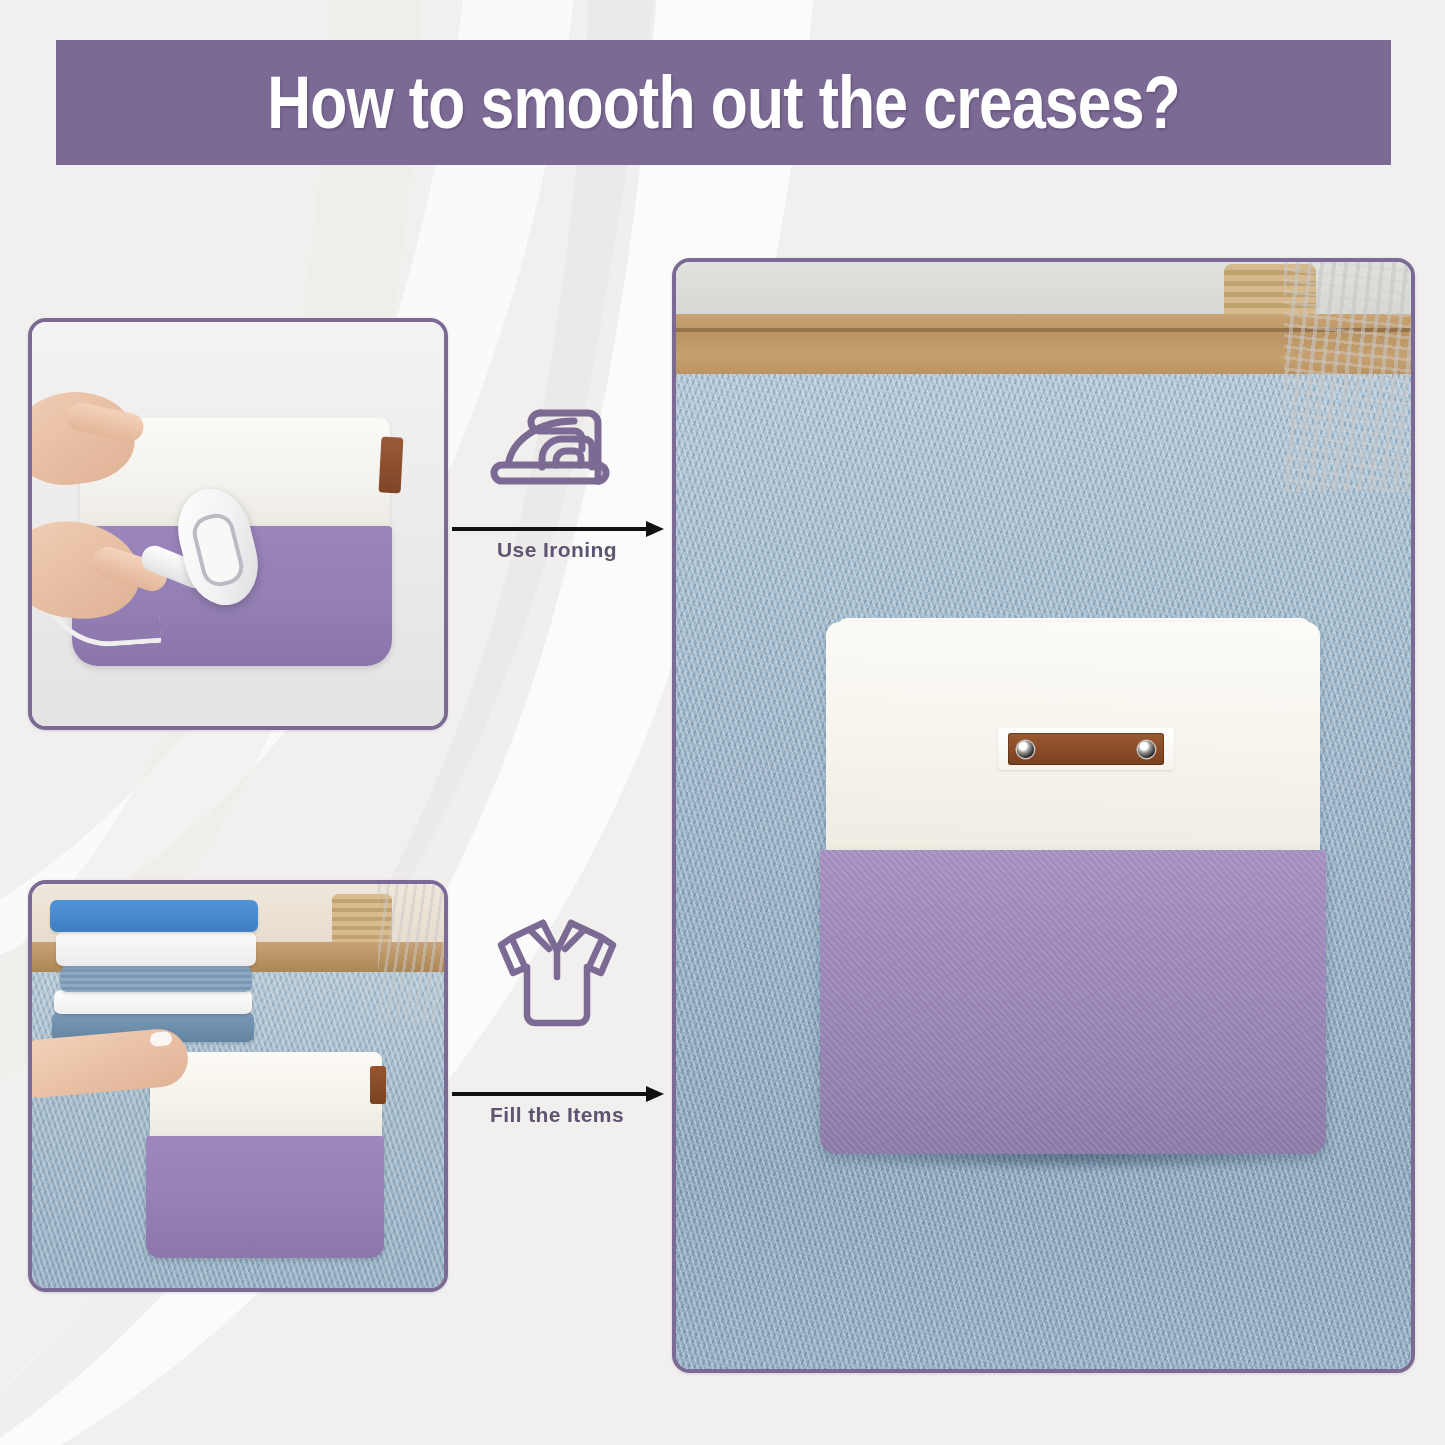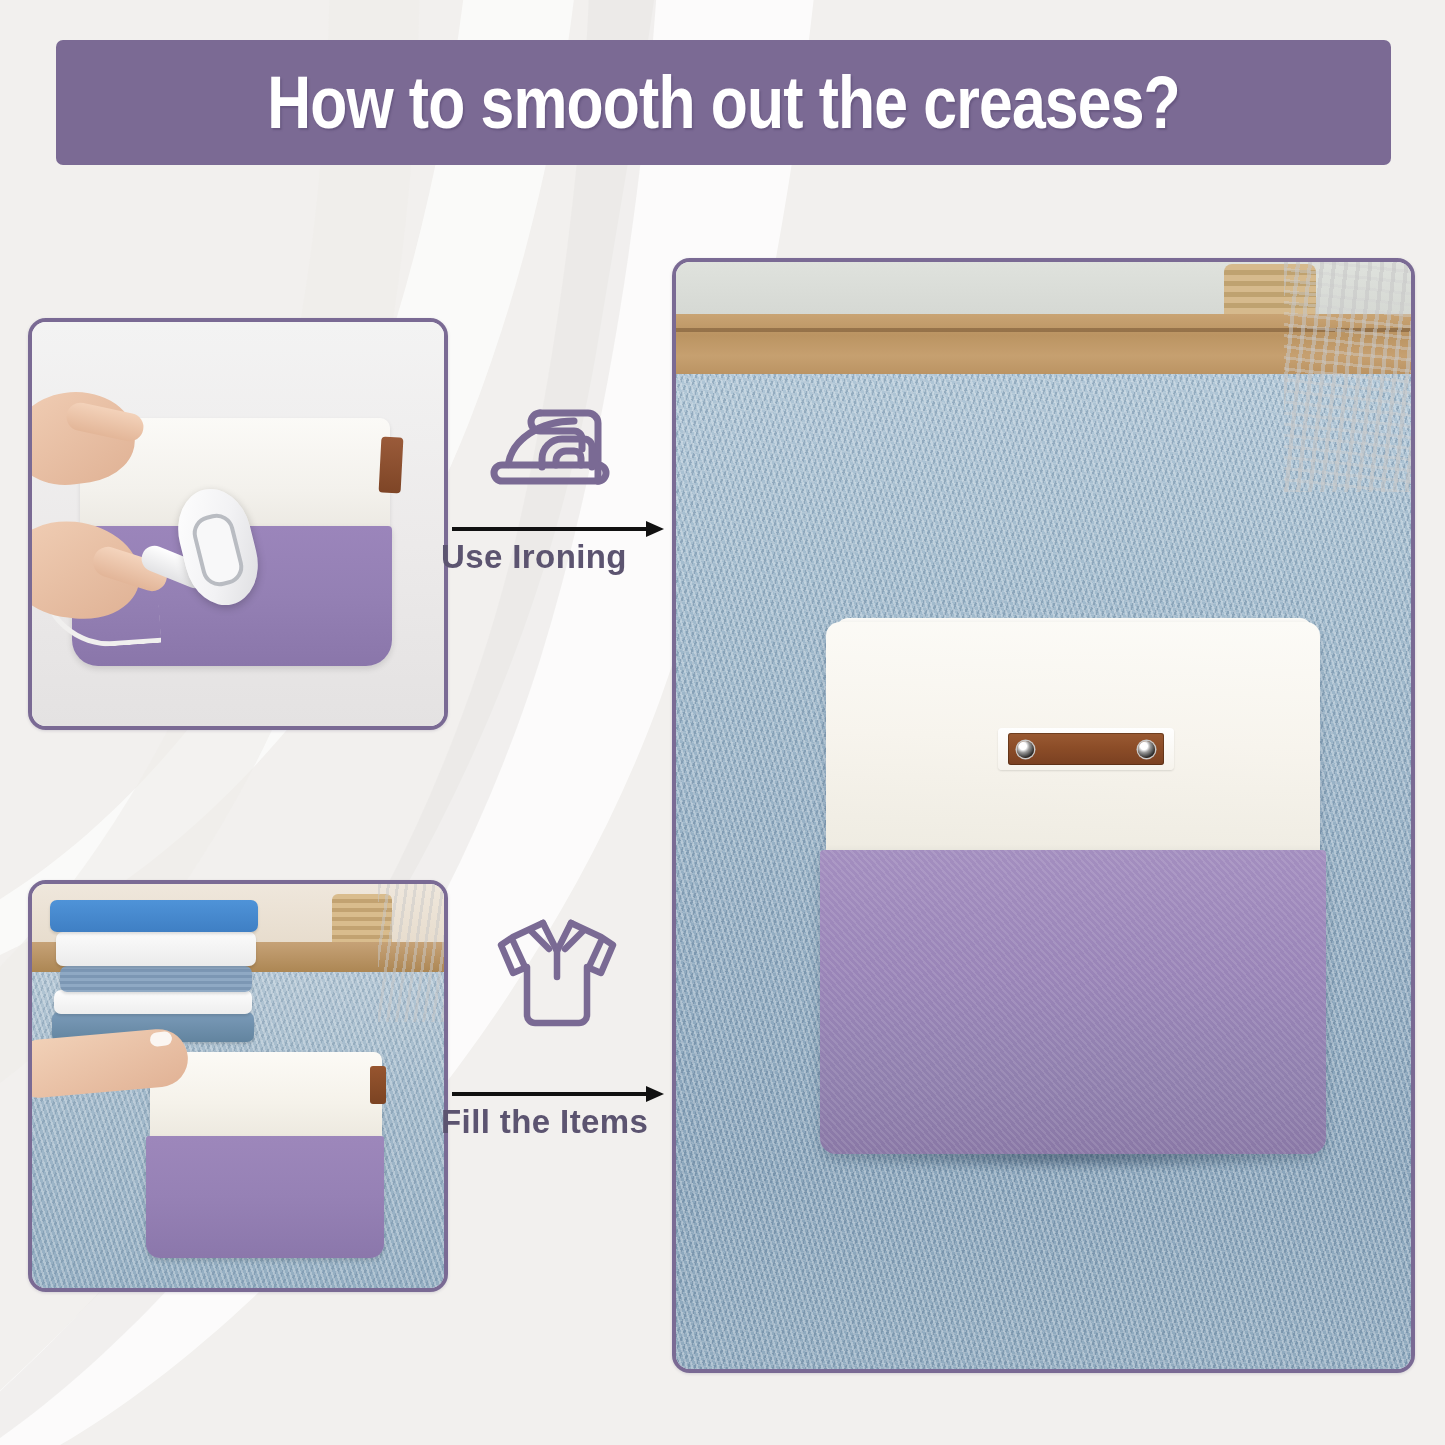--- a/index.html
+++ b/index.html
@@ -12,21 +12,20 @@
 
   
   #bg-swirls{position:absolute;inset:0;width:1445px;height:1445px;z-index:0;}
 
   
   #header-banner{
     position:absolute;left:56px;top:40px;width:1335px;height:125px;
     background:#7b6a94;
     display:flex;align-items:center;justify-content:center;
     z-index:5;
-    border-radius:7px;
   }
   #header-title{
     color:#ffffff;
     font-size:74px;
     font-weight:bold;
     letter-spacing:-1px;
     transform:scaleX(0.82);
     transform-origin:center center;
     white-space:nowrap;
     text-shadow:2px 2px 2px rgba(70,55,95,.35);
@@ -55,22 +54,22 @@
   #step-fill{top:918px;}
 
   .step-icon{height:118px;display:flex;align-items:center;justify-content:center;}
   .step-icon svg{display:block;}
 
   .step-arrow{position:absolute;left:450px;width:215px;height:22px;z-index:7;}
   #arrow-iron{top:518px;}
   #arrow-fill{top:1083px;}
 
   .step-label{
-    position:absolute;width:232px;left:441px;
-    color:#5c5470;font-size:33px;font-weight:bold;letter-spacing:.4px;
+    position:absolute;width:232px;left:441px;text-align:center;
+    color:#5c5470;font-size:21px;font-weight:bold;letter-spacing:.4px;
     z-index:7;font-family:"Liberation Sans", sans-serif;
   }
   #label-iron{top:538px;}
   #label-fill{top:1103px;}
 
   
   .p1-bg{position:absolute;inset:0;background:
       linear-gradient(180deg,#f3f3f3 0%,#eceaea 55%,#e4e2e2 100%);}
   .p1-basket-white{
     position:absolute;left:48px;top:96px;width:310px;height:122px;

